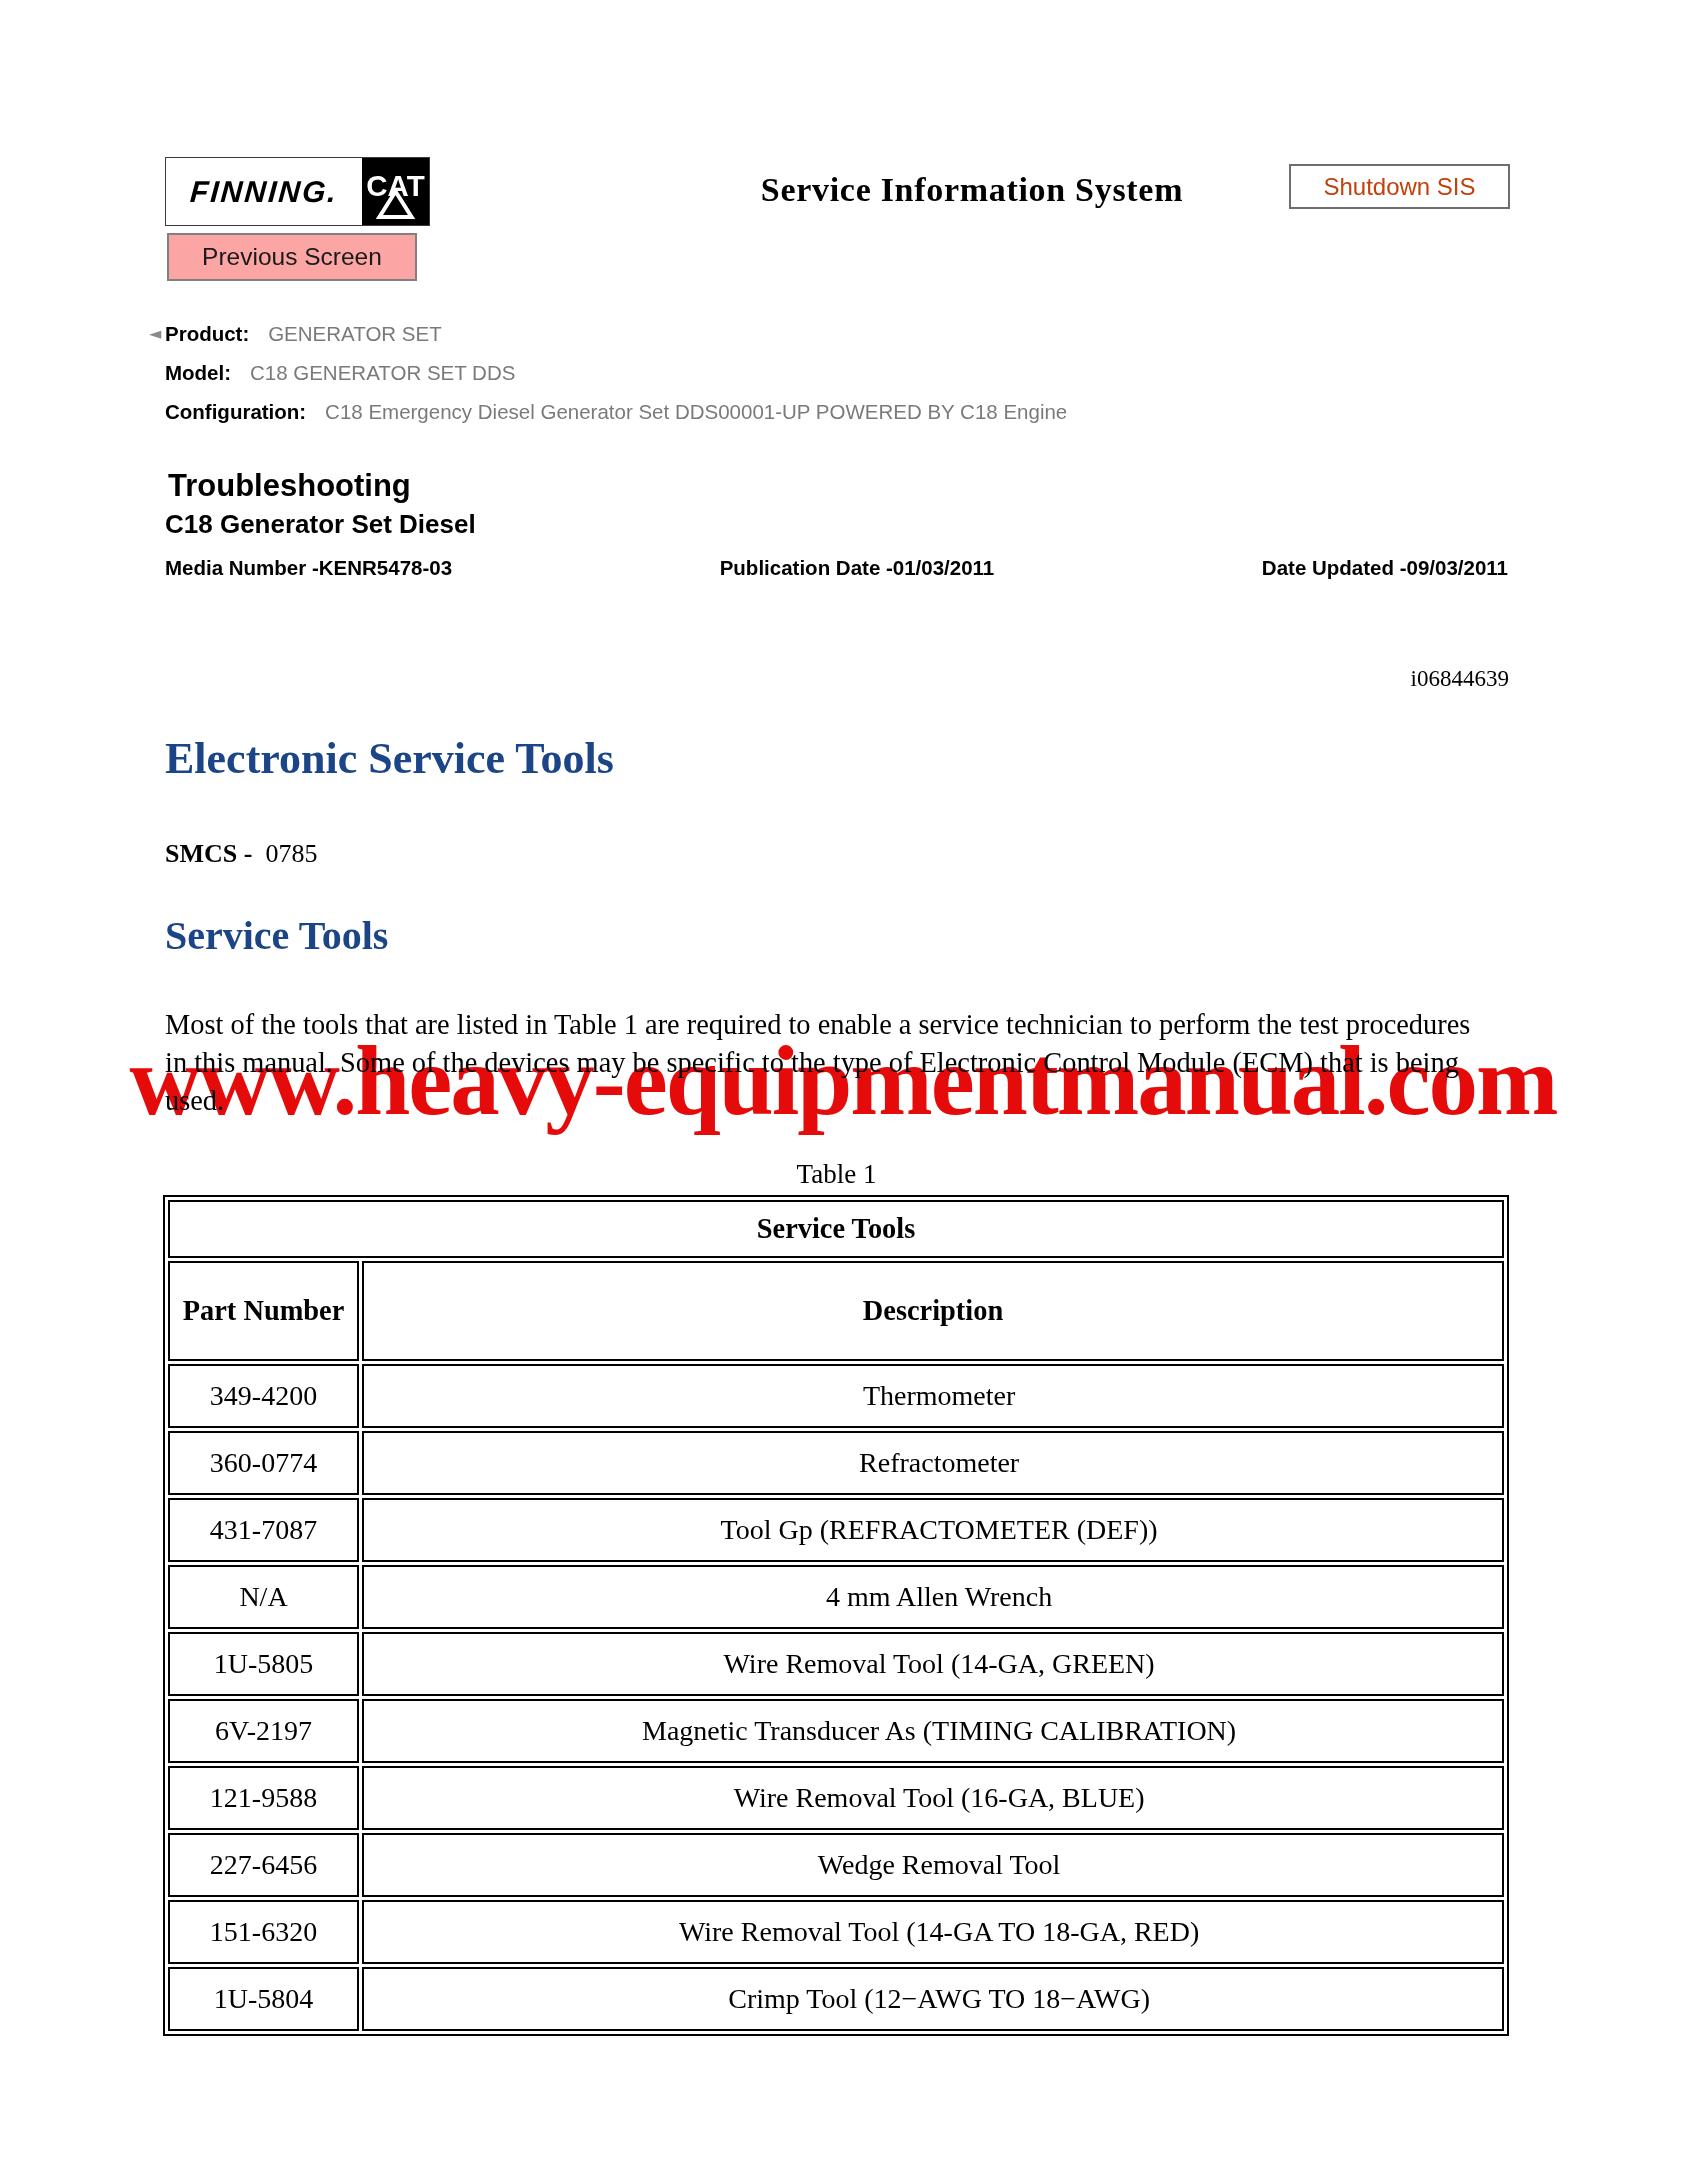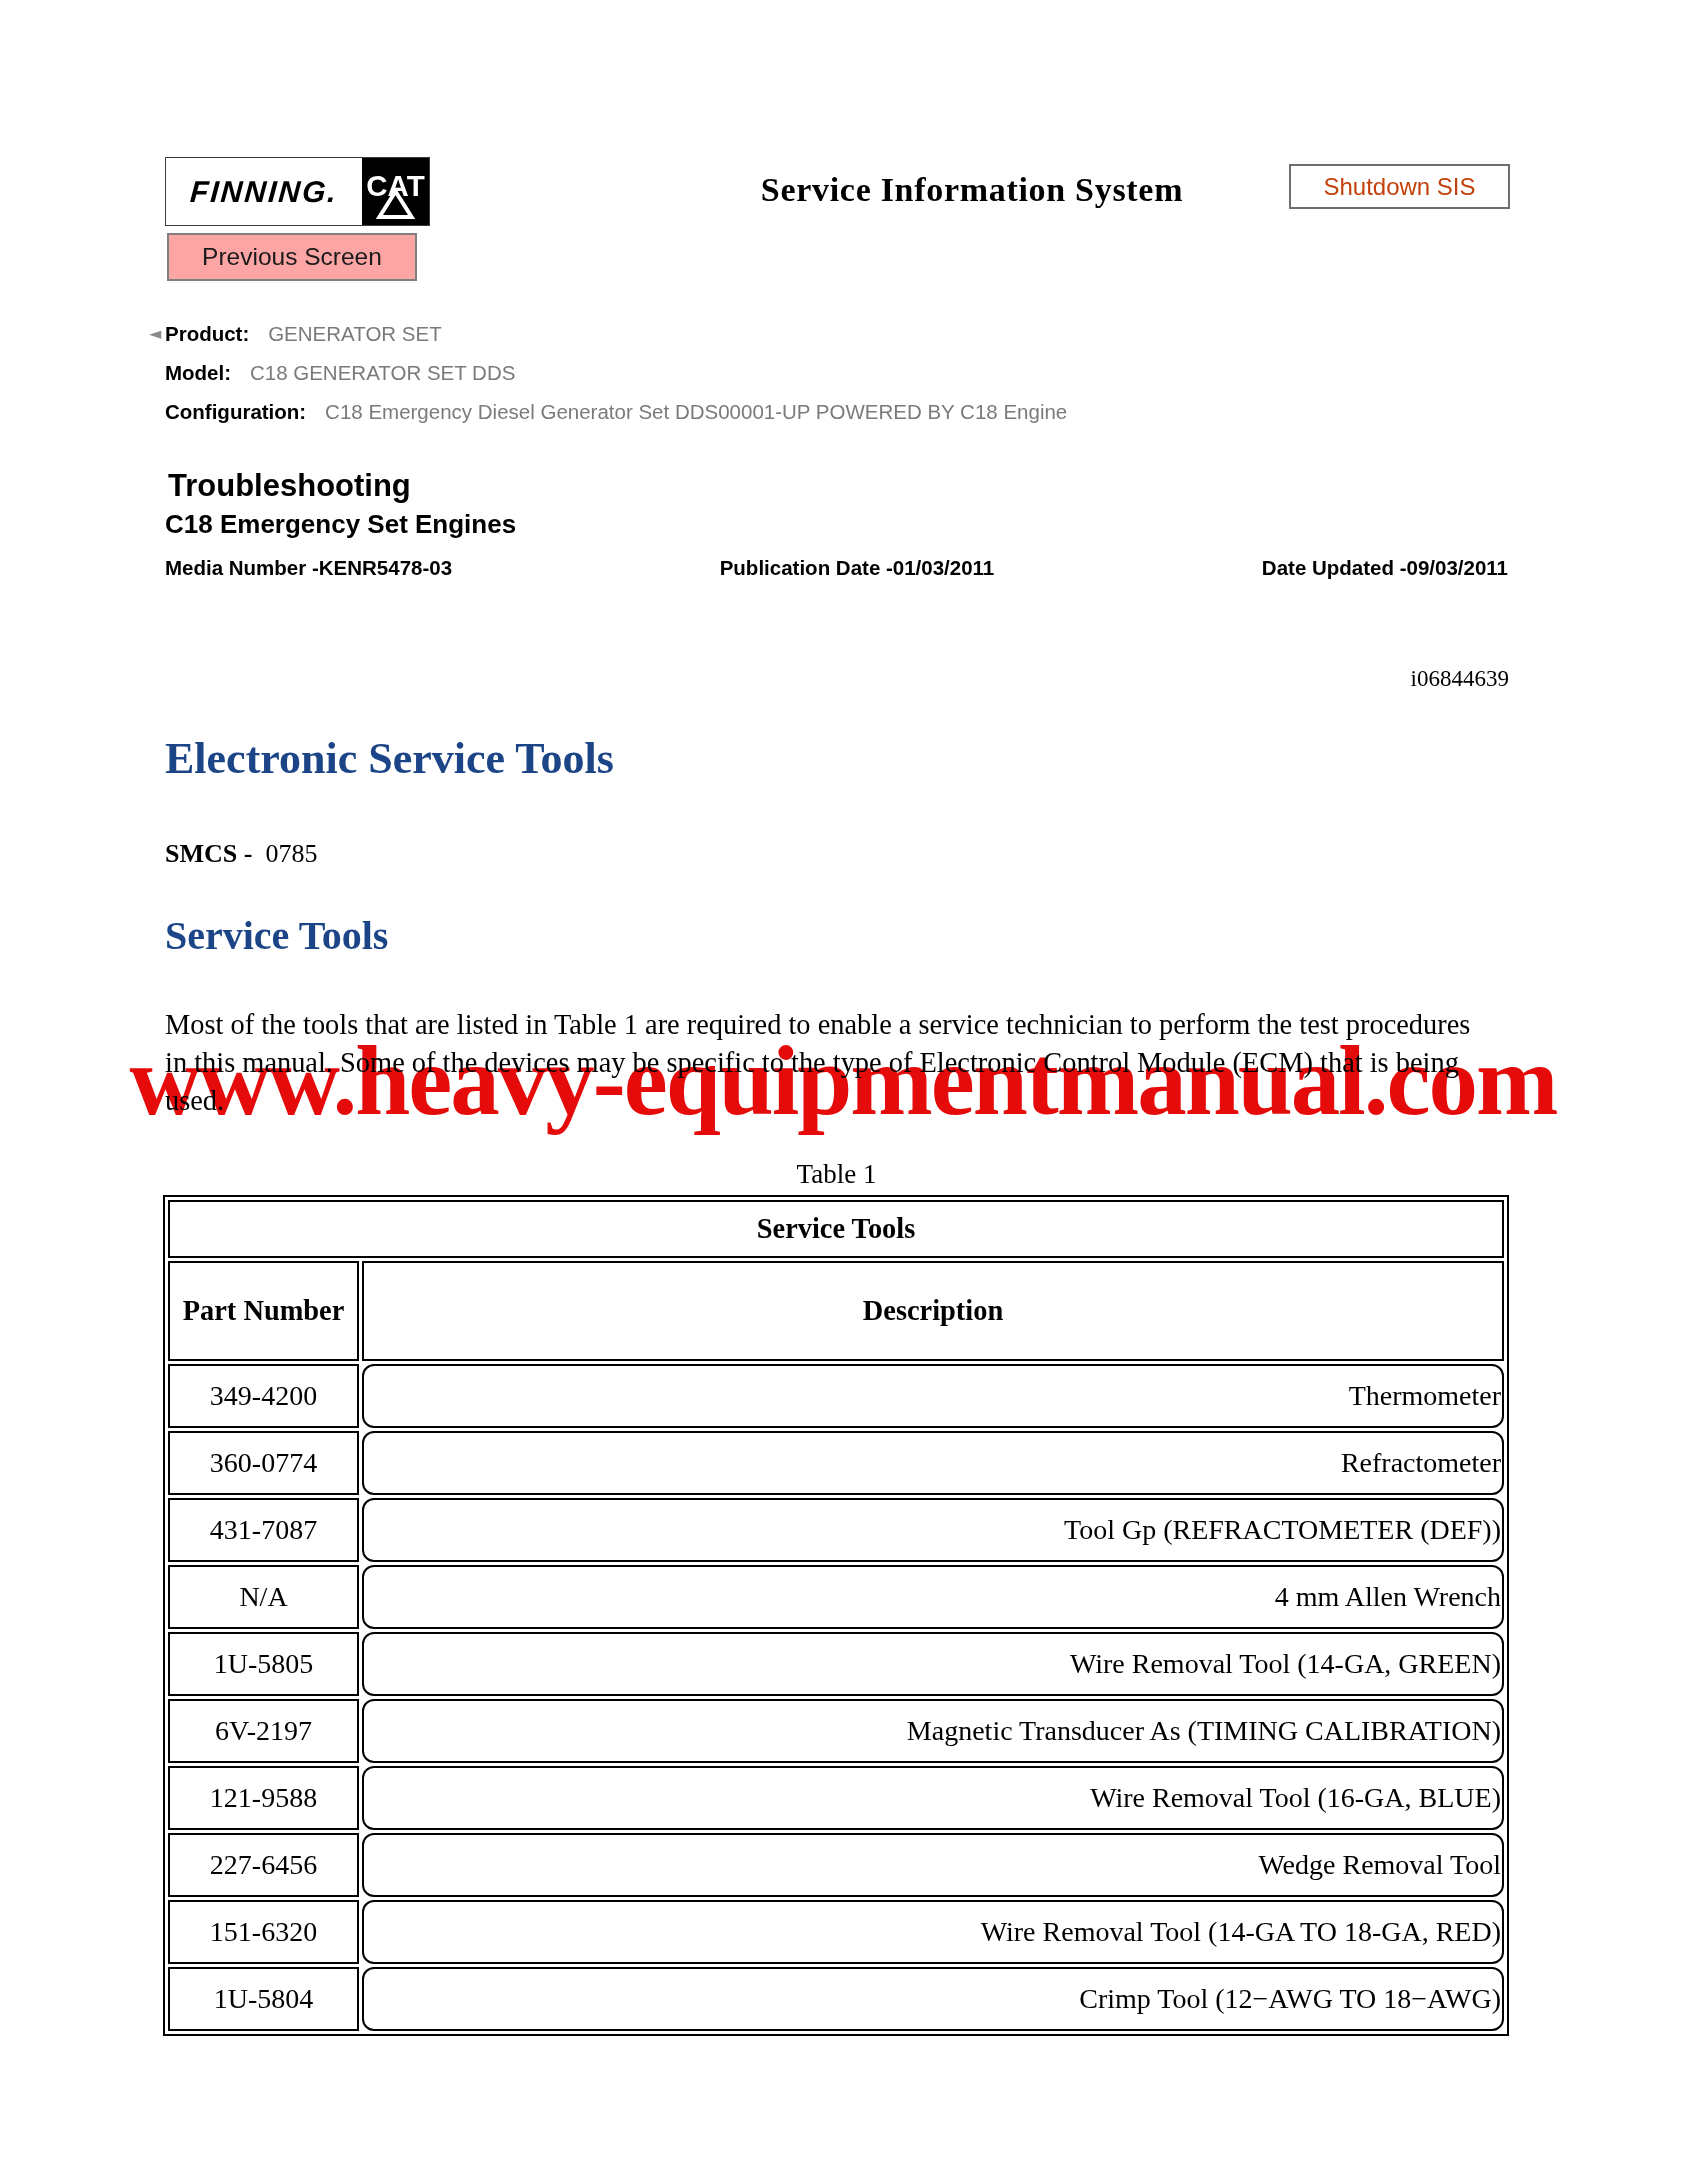--- a/index.html
+++ b/index.html
@@ -139,21 +139,21 @@
     border-collapse:separate;
     border-spacing:3.3px;
     font-family:"Liberation Serif", serif;
     font-size:28px;
   }
   table.tools th, table.tools td{border:2px solid #000; background:#fff;}
   th.tbl-title{height:52px; font-weight:bold; font-size:28.4px; text-align:center;}
   th.col-head{height:94px; font-weight:bold; font-size:28.4px; text-align:center; vertical-align:middle;}
   th.col-part{width:185px;}
   td.part{height:58px; text-align:center; vertical-align:middle;}
-  td.desc{height:58px; text-align:right; vertical-align:middle; padding-left:13.2px;border-radius:12px;}
+  td.desc{height:58px; text-align:center; vertical-align:middle; padding-left:13.2px;}
 </style>
 </head>
 <body>
 
 <div class="page">
 
   <div class="logo-box">
     <div class="brand">FINNING.</div>
     <div class="cat-block">
       <svg viewBox="0 0 100 100" xmlns="http://www.w3.org/2000/svg">
@@ -180,21 +180,21 @@
       <span class="lbl">Model:</span>
       <span class="val">C18 GENERATOR SET DDS</span>
     </div>
     <div class="product-row">
       <span class="lbl">Configuration:</span>
       <span class="val">C18 Emergency Diesel Generator Set DDS00001-UP POWERED BY C18 Engine</span>
     </div>
   </div>
 
   <div class="section-title">Troubleshooting</div>
-  <div class="section-subtitle">C18 Emergency Set Engines</div>
+  <div class="section-subtitle">C18 Generator Set Diesel</div>
 
   <div class="media-line">
     <span>Media Number -KENR5478-03</span>
     <span>Publication Date -01/03/2011</span>
     <span>Date Updated -09/03/2011</span>
   </div>
 
   <div class="ref-number">i06844639</div>
 
   <div class="h1-blue">Electronic Service Tools</div>

